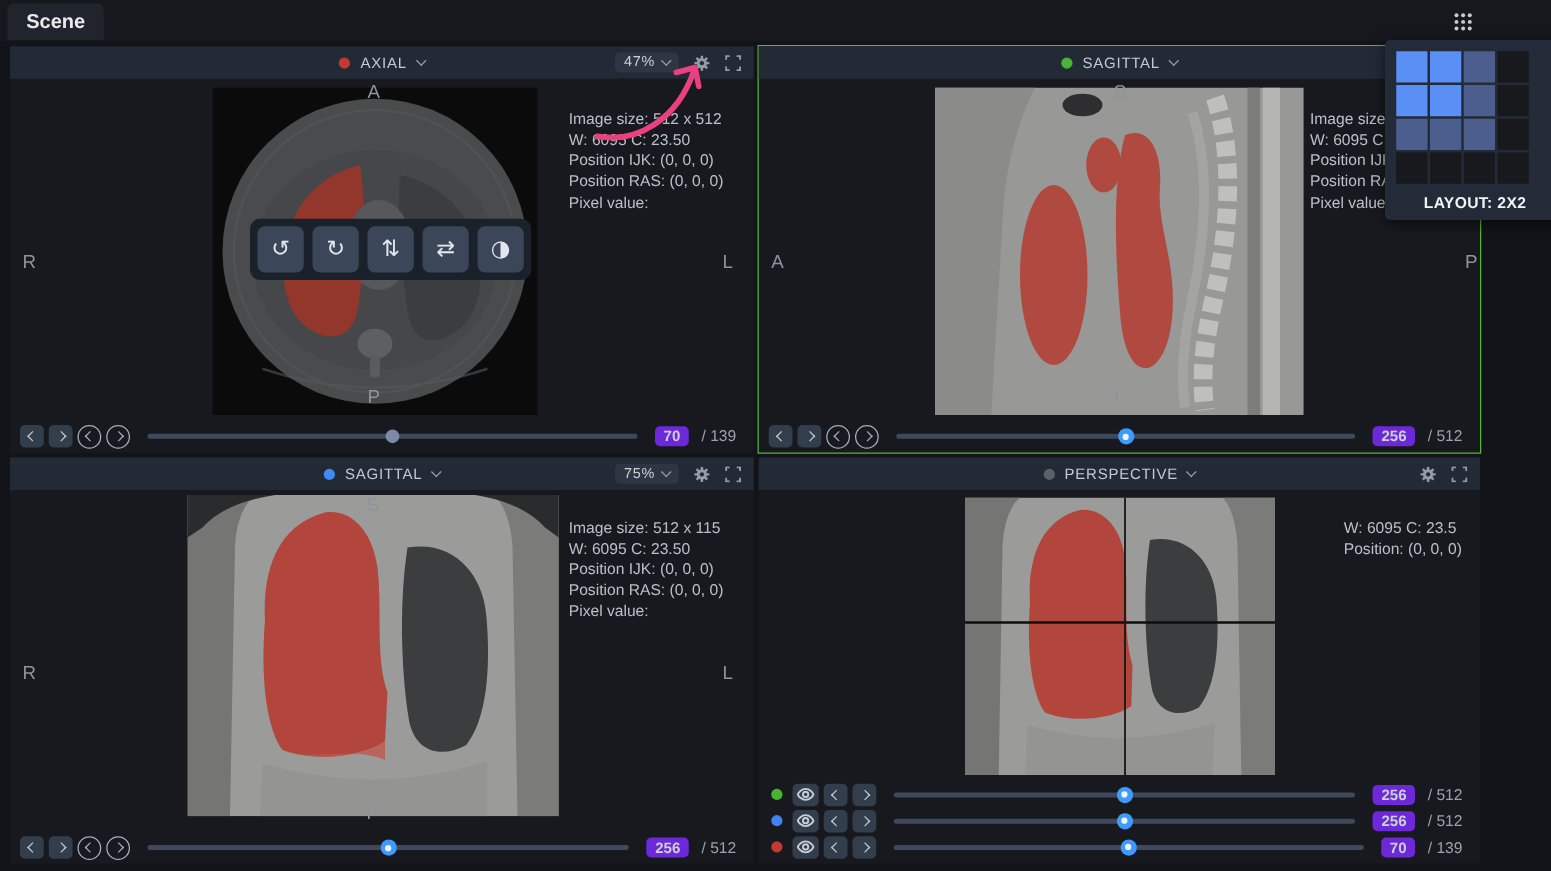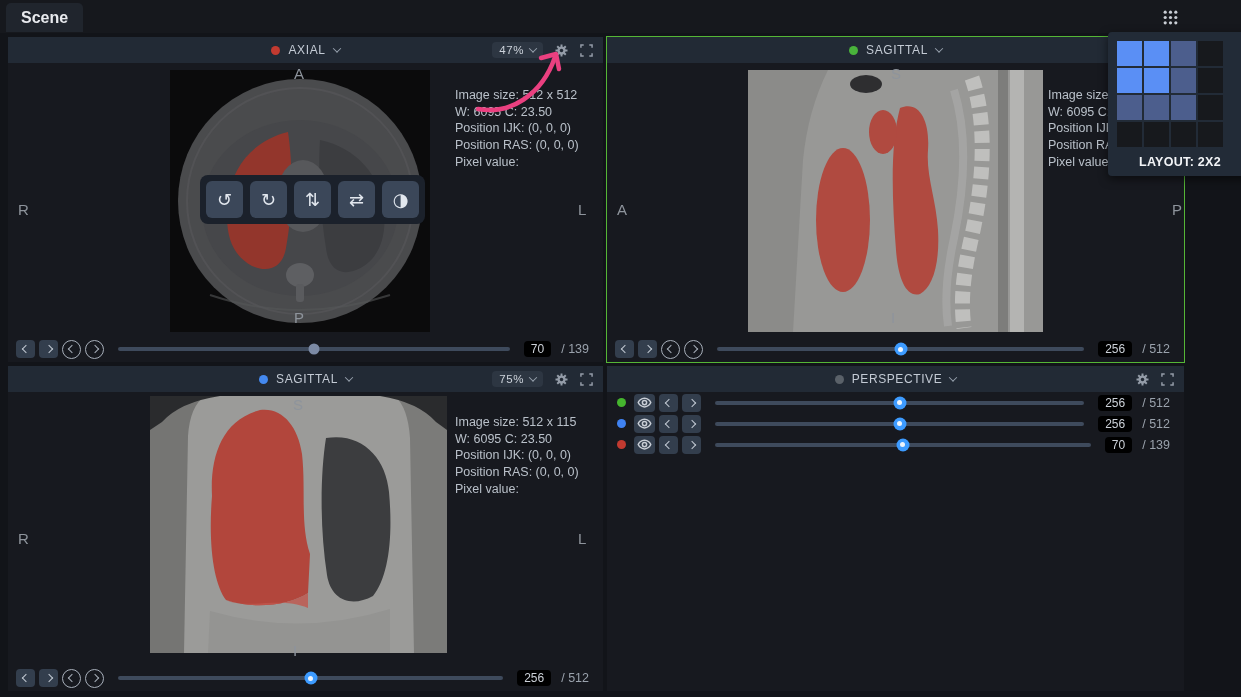--- a/index.html
+++ b/index.html
@@ -85,21 +85,21 @@
     position:absolute; left:50%; top:50%; transform:translate(-50%,-50%);
     width:13px; height:13px; border-radius:50%; background:#3d9bff;
   }
   .thumb::after {
     content:""; position:absolute; left:50%; top:50%; transform:translate(-50%,-50%);
     width:5px; height:5px; border-radius:50%; background:#eef4fb;
   }
   .thumb.muted { width:11px; height:11px; background:#7c8aa5; }
   .thumb.muted::after { display:none; }
   .val-chip {
-    background:#000000; border-radius:4px; padding:1px 7px; font-size:12px; color:#ccd1d8; flex:0 0 auto; cursor:text;
+    background:#6d28d9; border-radius:4px; padding:1px 7px; font-size:12px; color:#ccd1d8; flex:0 0 auto; cursor:text;font-weight:bold;
   }
   .val-max { font-size:12.5px; color:#9aa2ac; margin-left:6px; flex:0 0 auto; }
 
   
   .persp-rows { flex:0 0 66px; display:flex; flex-direction:column; justify-content:flex-end; padding-bottom:3px; }
   .persp-row { height:21px; display:flex; align-items:center; gap:4px; padding:0 14px 0 10px; }
   .layer-dot { width:9px; height:9px; border-radius:50%; flex:0 0 auto; margin-right:4px; }
   .eye-btn {
     width:21px; height:18px; background:#333e4d; border-radius:4px; flex:0 0 auto;
     display:flex; align-items:center; justify-content:center; color:#c9ced6; cursor:pointer;
@@ -385,20 +385,36 @@
       <span class="icon-btn">
         <svg viewBox="0 0 14 14" width="13" height="13" fill="none" stroke="currentColor" stroke-width="1.6">
           <path d="M1 4 V1 H4"></path>
             <path d="M10 1 H13 V4"></path>
             <path d="M13 10 V13 H10"></path>
             <path d="M4 13 H1 V10"></path>
         </svg>
       </span>
     </div>
   </div>
+  <div class="panel-body">
+    <svg class="ct-img" style="left:165px;top:6px" width="248" height="222" viewBox="0 0 248 222">
+      <rect width="248" height="222" fill="#9b9b99"></rect>
+      <path d="M0 0 H44 Q32 10 30 38 L27 222 H0 Z" fill="#757573"></path>
+      <path d="M248 0 H206 Q216 10 218 38 L221 222 H248 Z" fill="#7b7b79"></path>
+      <path d="M92 10 C 60 18 50 50 52 84 C 49 126 54 158 64 172 C 87 181 118 177 133 167 L 134 134 C 126 108 131 79 128 49 C 125 25 111 8 92 10 Z" fill="#b2463c"></path>
+      <path d="M148 34 C 178 29 198 51 201 80 C 204 117 201 151 187 168 C 169 178 152 171 149 150 C 143 112 143 66 148 34 Z" fill="#3c3d3f"></path>
+      <path d="M50 182 q75 22 150 -2 L 198 222 H 48 Z" fill="#949492"></path>
+      <line x1="0" y1="100" x2="248" y2="100" stroke="#0e0e0e" stroke-width="2"></line>
+      <line x1="128" y1="0" x2="128" y2="222" stroke="#1a1a1a" stroke-width="1.5"></line>
+    </svg>
+    <div class="info" style="left:468px;top:22px">
+      <div>W: 6095 C: 23.5</div>
+      <div>Position: (0, 0, 0)</div>
+    </div>
+  </div>
   <div class="persp-rows">
     <div class="persp-row">
       <span class="layer-dot" style="background-color: rgb(69, 181, 46);"></span>
       <div class="eye-btn">
         <svg viewBox="0 0 24 24" width="15" height="15" fill="none" stroke="currentColor" stroke-width="2.4">
           <path d="M12 5 C 6.5 5 2.8 9.5 2 12 C 2.8 14.5 6.5 19 12 19 C 17.5 19 21.2 14.5 22 12 C 21.2 9.5 17.5 5 12 5 Z"></path>
           <circle cx="12" cy="12" r="3.4"></circle>
         </svg>
       </div>
       <div class="sq-btn">

